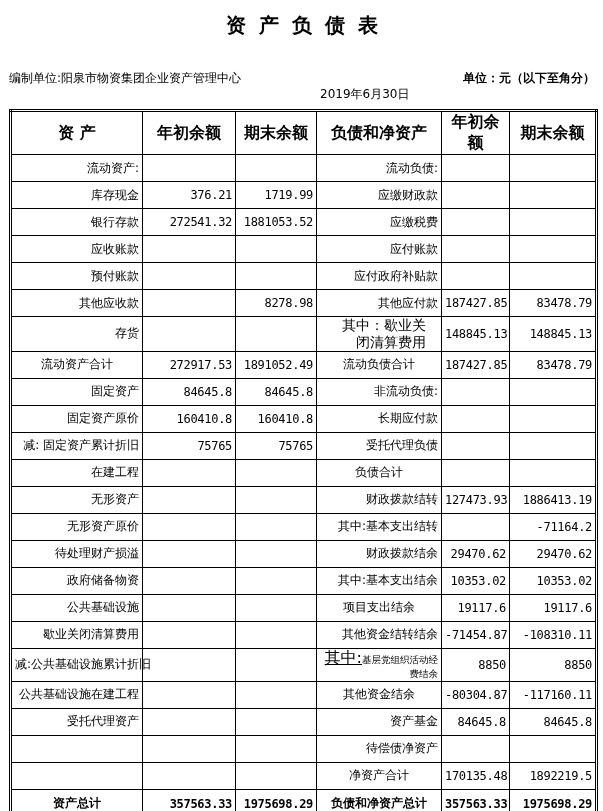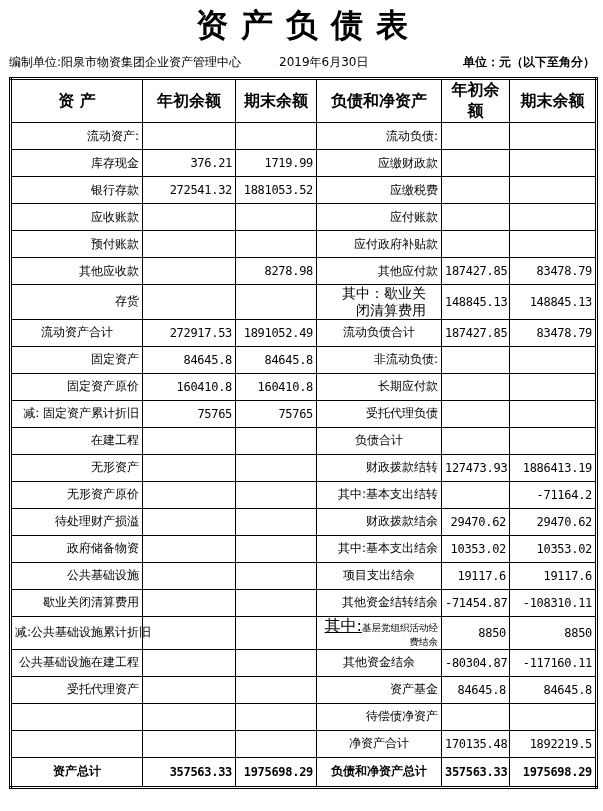--- a/index.html
+++ b/index.html
@@ -4,24 +4,24 @@
 <style>
   html,body{margin:0;padding:0;background:#fff;}
   .sheet{
     width:603px;height:811px;background:#fff;color:#000;
     box-sizing:border-box;padding:6px 8px 0 9px;overflow:hidden;
     font-family:"DejaVu Sans","Liberation Sans",sans-serif;
   }
   .title{
     margin:4px 0 0;text-align:center;
     font-family:"DejaVu Serif","Liberation Serif",serif;
-    font-size:32px;font-weight:bold;letter-spacing:13px;text-indent:13px;line-height:30px;
-  }
-  .meta{display:flex;align-items:center;font-size:12px;margin-top:14px;line-height:16px;}
-  .meta .date{margin-left:38px;}
+    font-size:20px;font-weight:bold;letter-spacing:13px;text-indent:13px;line-height:30px;
+  }
+  .meta{display:flex;align-items:center;font-size:12px;margin-top:14px;line-height:16px;gap:41px;}
+  .meta .date{margin-left:38px;margin-top:32px;}
   .meta .unit{margin-left:auto;font-weight:bold;}
   table.bs{
     border-collapse:collapse;table-layout:fixed;
     margin-top:7px;width:586px;border:3px double #000;
   }
   table.bs th{
     border:1px solid #000;font-size:16px;font-weight:bold;
     height:30px;padding:0 2px;text-align:center;
   }
   table.bs td{

